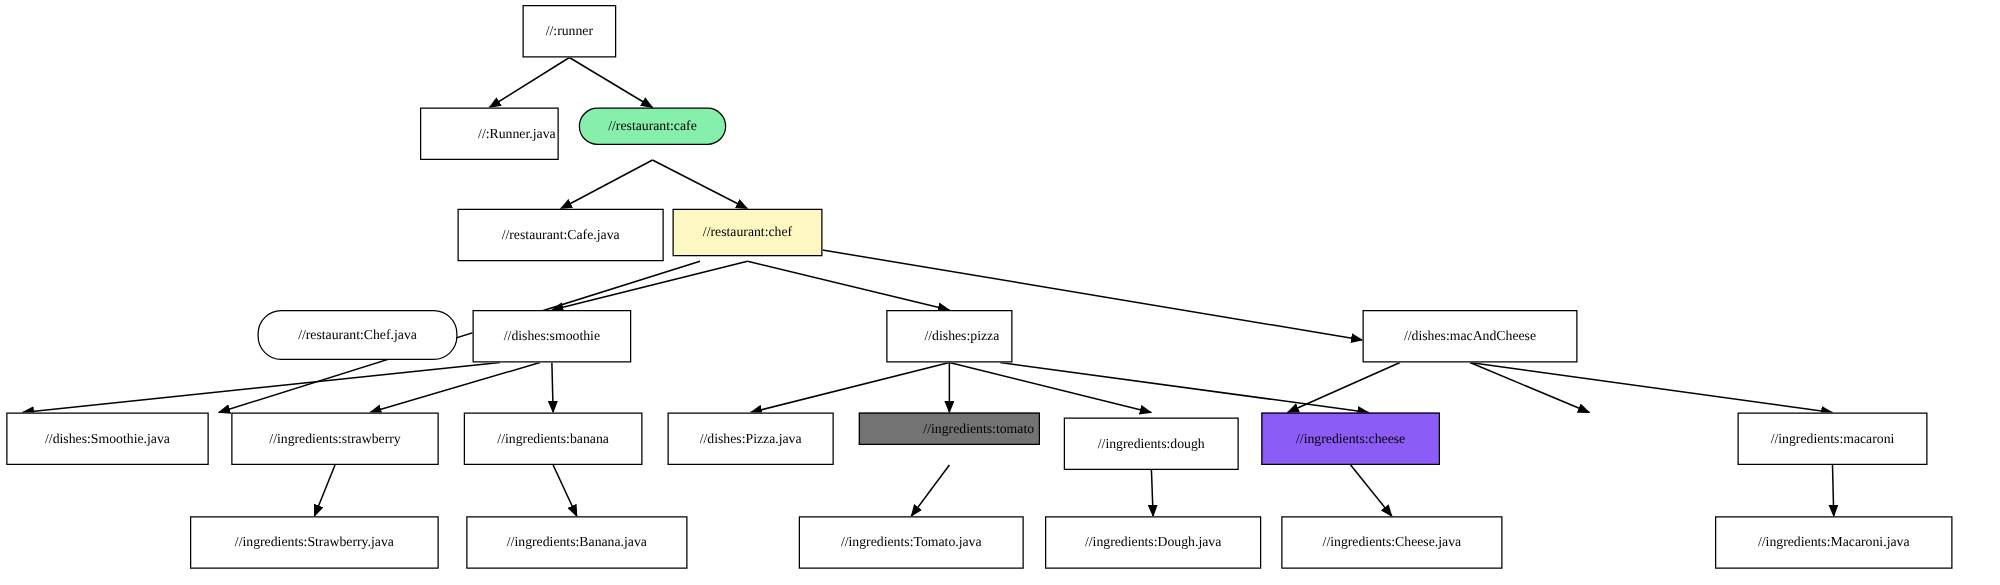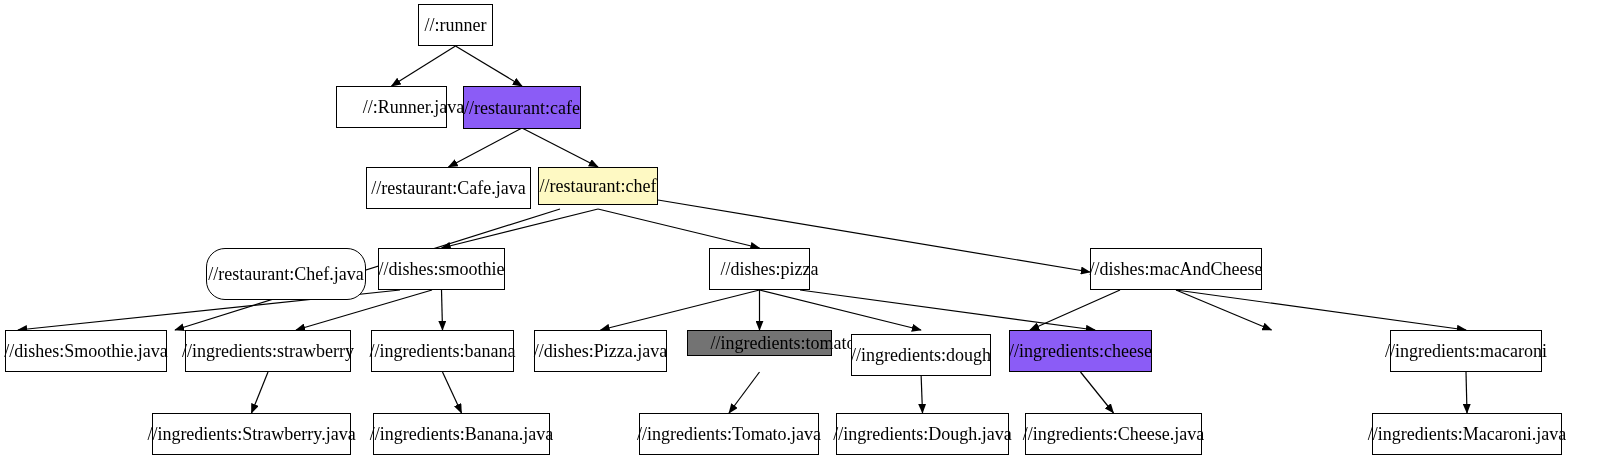--- a/index.html
+++ b/index.html
@@ -37,21 +37,21 @@
     box-sizing: border-box;
     border: 1px solid #000000;
     background: #ffffff;
     display: flex;
     align-items: center;
     justify-content: center;
     white-space: nowrap;
   }
   .graph-node .node-label {
     font-family: "Liberation Serif", "DejaVu Serif", serif;
-    font-size: 18px;
+    font-size: 11px;
     line-height: 1;
     color: #000000;
     letter-spacing: 0px;
   }
 </style>
 </head>
 <body>
 
 <div id="graph-canvas">
   <svg id="edge-layer" viewBox="0 0 1600 468" width="1600" height="468" xmlns="http://www.w3.org/2000/svg">
@@ -87,30 +87,30 @@
         <line x1="1466" y1="372" x2="1467" y2="413" stroke="#000000" stroke-width="1.2" marker-end="url(#arrowhead)"></line>
       </g>
   </svg>
   <div id="node-layer">
       <div class="graph-node" style="left: 418px; top: 4px; width: 75px; height: 42px; background: rgb(255, 255, 255); border-color: rgb(0, 0, 0);">
         <span class="node-label">//:runner</span>
       </div>
       <div class="graph-node" style="left: 336px; top: 86px; width: 111px; height: 42px; background: rgb(255, 255, 255); border-color: rgb(0, 0, 0); padding-left: 44px;">
         <span class="node-label">//:Runner.java</span>
       </div>
-      <div class="graph-node" style="left: 463px; top: 86px; width: 118px; height: 43px; background: #8b5cf6; border-color: rgb(0, 0, 0);">
+      <div class="graph-node" style="left: 463px; top: 86px; width: 118px; height: 30px; background: #86efac; border-color: rgb(0, 0, 0); border-radius: 15px;">
         <span class="node-label">//restaurant:cafe</span>
       </div>
       <div class="graph-node" style="left: 366px; top: 167px; width: 165px; height: 42px; background: rgb(255, 255, 255); border-color: rgb(0, 0, 0);">
         <span class="node-label">//restaurant:Cafe.java</span>
       </div>
       <div class="graph-node" style="left: 538px; top: 167px; width: 120px; height: 38px; background: #fef9c3; border-color: rgb(0, 0, 0);">
         <span class="node-label">//restaurant:chef</span>
       </div>
-      <div class="graph-node" style="left: 206px; top: 248px; width: 160px; height: 52px; background: rgb(255, 255, 255); border-color: rgb(0, 0, 0); border-radius: 19px;">
+      <div class="graph-node" style="left: 206px; top: 248px; width: 160px; height: 40px; background: rgb(255, 255, 255); border-color: rgb(0, 0, 0); border-radius: 19px;">
         <span class="node-label">//restaurant:Chef.java</span>
       </div>
       <div class="graph-node" style="left: 378px; top: 248px; width: 127px; height: 42px; background: rgb(255, 255, 255); border-color: rgb(0, 0, 0);">
         <span class="node-label">//dishes:smoothie</span>
       </div>
       <div class="graph-node" style="left: 709px; top: 248px; width: 101px; height: 42px; background: rgb(255, 255, 255); border-color: rgb(0, 0, 0); padding-left: 20px;">
         <span class="node-label">//dishes:pizza</span>
       </div>
       <div class="graph-node" style="left: 1090px; top: 248px; width: 172px; height: 42px; background: rgb(255, 255, 255); border-color: rgb(0, 0, 0);">
         <span class="node-label">//dishes:macAndCheese</span>

